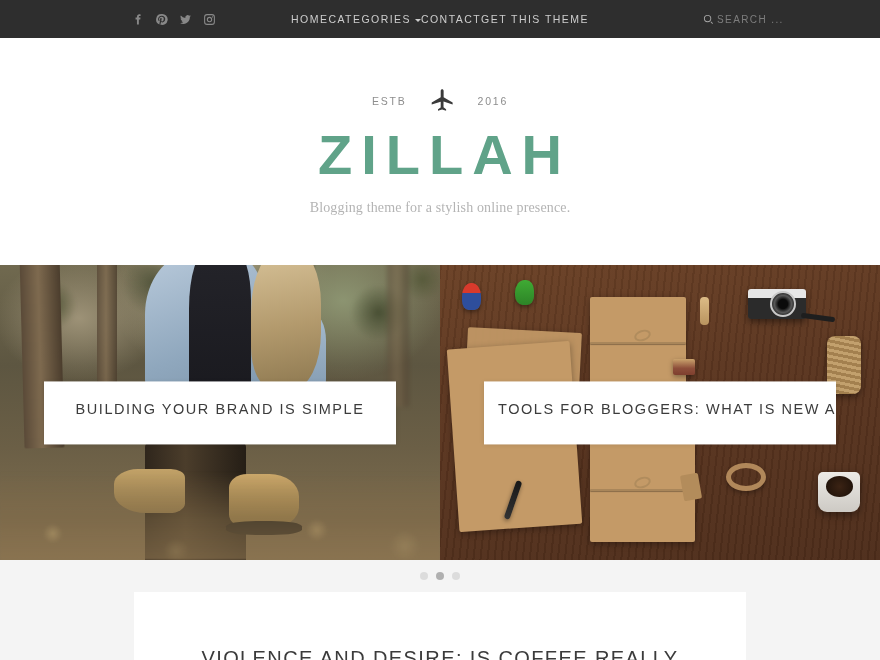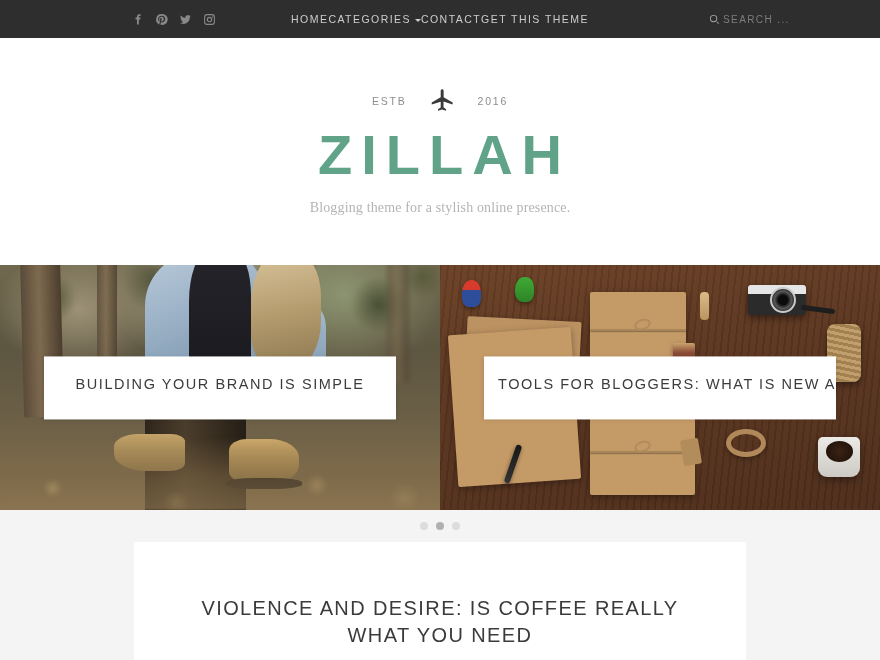--- a/index.html
+++ b/index.html
@@ -34,21 +34,21 @@
     text-transform:uppercase; text-decoration:none;
     display:flex; align-items:center; gap:4px; white-space:nowrap;
   }
   .caret {
     width:0; height:0; border-left:3.2px solid transparent;
     border-right:3.2px solid transparent; border-top:3.6px solid #cdcdcd;
     margin-top:2px;
   }
 
   .searchbox {
-    position:absolute; right:52px;
+    position:absolute; right:58px;
     display:flex; align-items:flex-end; gap:3px;
   }
   .search-ico { width:11px; height:11px; fill:#a9a9a9; display:block; }
   .search-input {
     background:transparent; border:none; outline:none;
     color:#8a8a8a; font-family:"Liberation Sans", sans-serif;
     font-size:10px; letter-spacing:1.4px; text-transform:uppercase;
     width:105px;
   }
   .search-input::placeholder { color:#7d7d7d; }
@@ -72,21 +72,21 @@
     font-size:56px; letter-spacing:9px; font-weight:700;
     color:#60a389; line-height:1; text-indent:9px;
     text-decoration:none; display:block;
   }
   .tagline {
     margin-top:17px; font-family:"Liberation Serif", serif;
     font-size:14px; color:#b4b4b4; letter-spacing:.15px;
   }
 
   
-  .slider { position:relative; height:245px; display:flex; }
+  .slider { position:relative; height:295px; display:flex; }
   .slide { position:relative; width:50%; height:100%; overflow:hidden; }
 
   
   .art-forest { position:absolute; inset:0; background:#5b5243; }
   .art-forest .sky {
     position:absolute; inset:0;
     background:
       radial-gradient(ellipse 120px 90px at 18% 18%, #9d9277 0%, rgba(157,146,119,0) 70%),
       radial-gradient(ellipse 140px 110px at 78% 12%, #8c9471 0%, rgba(140,148,113,0) 72%),
       radial-gradient(ellipse 150px 120px at 50% 8%, #b3ab8c 0%, rgba(179,171,140,0) 75%),

